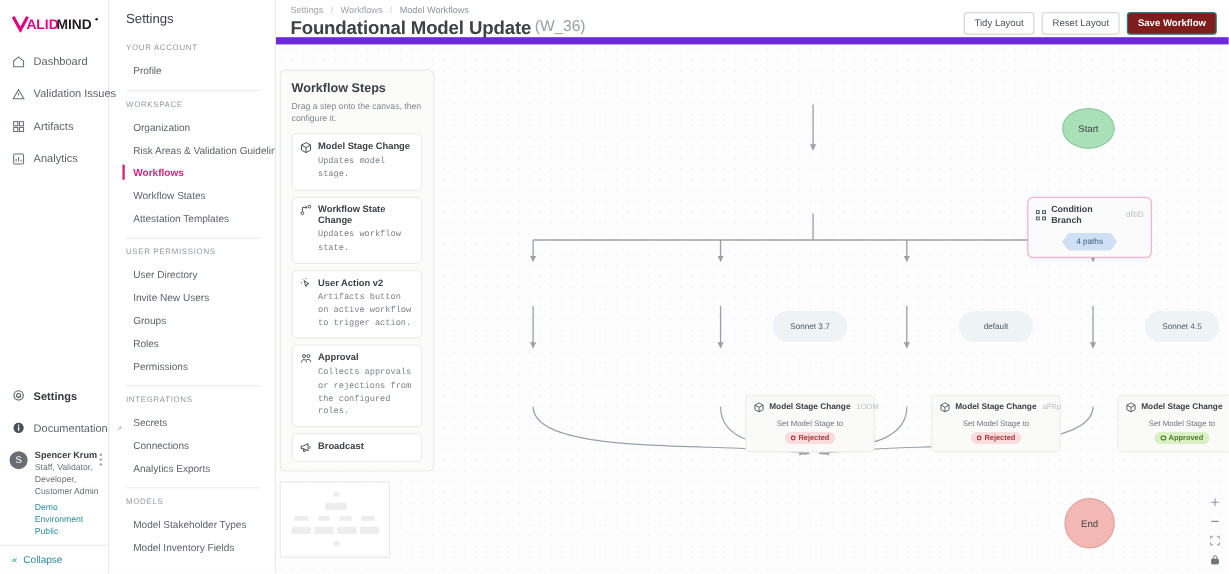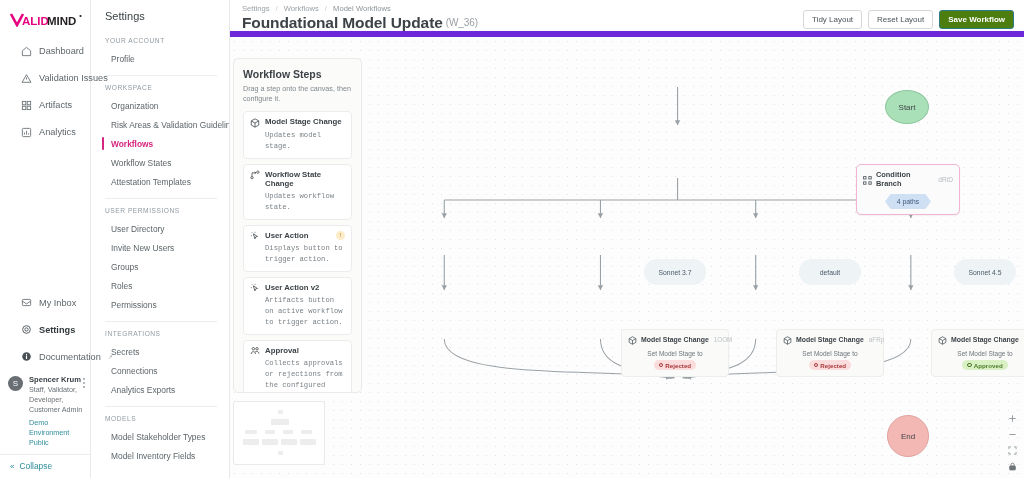--- a/index.html
+++ b/index.html
@@ -17,21 +17,21 @@
   .rail {
     width:91px; height:478px; background:#ffffff;
     border-right:1px solid #e6e8ea;
     display:flex; flex-direction:column; position:relative;
   }
   .logo { padding:13px 0 0 9px; height:34px; }
   .logo svg { display:block; }
   .rail-nav { margin-top:6px; }
   .rail-item {
     display:flex; align-items:center; gap:7px;
-    padding:5px 0 5px 20px; height:22px;
+    padding:5px 0 5px 9px; height:22px;
     color:#5d6569; font-size:9.2px; cursor:pointer;
     white-space:nowrap;
   }
   .rail-item .ic { width:12px; height:12px; flex:0 0 12px; display:flex; align-items:center; justify-content:center; }
   .rail-item.spaced { margin-bottom:5px; }
   .rail-bottom { position:absolute; bottom:0; left:0; width:91px; }
   .rail-sep { height:1px; background:#ebedee; margin:0; }
   .rail-user { display:flex; gap:6px; padding:7px 6px 6px 8px; position:relative; }
   .avatar {
     width:15px; height:15px; border-radius:50%;
@@ -74,27 +74,27 @@
   
   .main { flex:1; height:478px; position:relative; background:#fff; }
   .topbar {
     height:37px; padding:4px 4px 0 12px; position:relative;
     border-bottom:6px solid #6d28d9; background:#fff; z-index:6;
   }
   .crumb { font-size:7.6px; color:#9aa1a6; }
   .crumb .sep { margin:0 4px; color:#c3c8cc; }
   .crumb span[data-name="breadcrumb-current"]{ color:#8d9499; }
   .ptitle { font-size:15.5px; color:#3c4246; font-weight:600; margin-top:1px; letter-spacing:-.1px; }
-  .ptitle .pid { font-size:10px; color:#9aa1a6; font-weight:400; margin-left:3px; vertical-align:2px; }
+  .ptitle .pid { font-size:13px; color:#9aa1a6; font-weight:400; margin-left:3px; vertical-align:2px; }
   .topbtns { position:absolute; right:10px; top:10px; display:flex; gap:6px; }
   .btn {
     font-size:8px; padding:4px 8px; border-radius:3px; cursor:pointer;
     border:1px solid #d4d8db; background:#fff; color:#4b5358; white-space:nowrap;
   }
-  .btn.primary { background:#4d7c0f; border-color:#2c7c86; color:#fff; font-weight:600; }
+  .btn.primary { background:#7f1d1d; border-color:#2c7c86; color:#fff; font-weight:600; }
 
   
   .canvas {
     position:absolute; left:0; right:0; top:37px; bottom:0;
     background-color:#fdfdfd;
     background-image:radial-gradient(#dfe2e4 0.6px, transparent 0.6px);
     background-size:9px 9px;
     overflow:hidden;
   }
 
@@ -240,29 +240,20 @@
           <svg width="11" height="11" viewBox="0 0 16 16" fill="none" stroke="#6b7276" stroke-width="1.3">
               <rect x="2" y="2" width="12" height="12" rx="1.5"></rect>
               <path d="M5 11V8M8 11V5.5M11 11V9"></path>
             </svg>
         </span>
         <span data-name="sidebar-item-label">Analytics</span>
       </div>
     </div>
 
     <div class="rail-bottom" data-name="primary-nav-bottom">
-      <div class="rail-item spaced" data-name="sidebar-item-my-inbox">
-        <span class="ic" data-name="inbox-icon">
-          <svg width="11" height="11" viewBox="0 0 16 16" fill="none" stroke="#6b7276" stroke-width="1.3">
-              <rect x="2" y="3.5" width="12" height="9" rx="1.2"></rect>
-              <path d="M2 6l6 4 6-4"></path>
-            </svg>
-        </span>
-        <span data-name="sidebar-item-label">My Inbox</span>
-      </div>
       <div class="rail-item spaced" data-name="sidebar-item-settings" style="color:#33393d;font-weight:600;">
         <span class="ic" data-name="gear-icon">
           <svg width="11" height="11" viewBox="0 0 16 16" fill="none" stroke="#4a5156" stroke-width="1.3">
               <circle cx="8" cy="8" r="2.4"></circle>
               <circle cx="8" cy="8" r="5.6"></circle>
             </svg>
         </span>
         <span data-name="sidebar-item-label">Settings</span>
       </div>
       <div class="rail-item" data-name="sidebar-item-documentation">
@@ -498,33 +489,20 @@
                   <circle cx="9.4" cy="2.6" r="1.4"></circle>
                   <path d="M2.4 7.8V3.4h4.6"></path>
                   <path d="M5.6 2.2l1.5 1.2-1.5 1.2"></path>
                 </svg>
             </span>
             <span class="sc-name" data-name="step-card-name">Workflow State Change</span>
           </div>
           <div class="sc-desc" data-name="step-card-desc">Updates workflow state.</div>
         </div>
 
-        <div class="stepcard" data-name="step-card-user-action">
-          <div class="sc-head" data-name="step-card-header">
-            <span class="sc-ic" data-name="cursor-click-icon">
-              <svg width="10" height="10" viewBox="0 0 12 12" fill="none" stroke="#4a5156" stroke-width="1">
-                  <path d="M4 3.4l5 3.2-2.2.5-.9 2.3z"></path>
-                  <path d="M2.2 1.6l.7.7M6 1v1M1 5.6h1"></path>
-                </svg>
-            </span>
-            <span class="sc-name" data-name="step-card-name">User Action</span>
-          </div>
-          <div class="sc-desc" data-name="step-card-desc">Displays button to trigger action.</div>
-          <div class="sc-badge" data-name="warning-badge-icon">!</div>
-        </div>
 
         <div class="stepcard" data-name="step-card-user-action-v2">
           <div class="sc-head" data-name="step-card-header">
             <span class="sc-ic" data-name="cursor-click-icon">
               <svg width="10" height="10" viewBox="0 0 12 12" fill="none" stroke="#4a5156" stroke-width="1">
                   <path d="M4 3.4l5 3.2-2.2.5-.9 2.3z"></path>
                   <path d="M2.2 1.6l.7.7M6 1v1M1 5.6h1"></path>
                 </svg>
             </span>
             <span class="sc-name" data-name="step-card-name">User Action v2</span>

